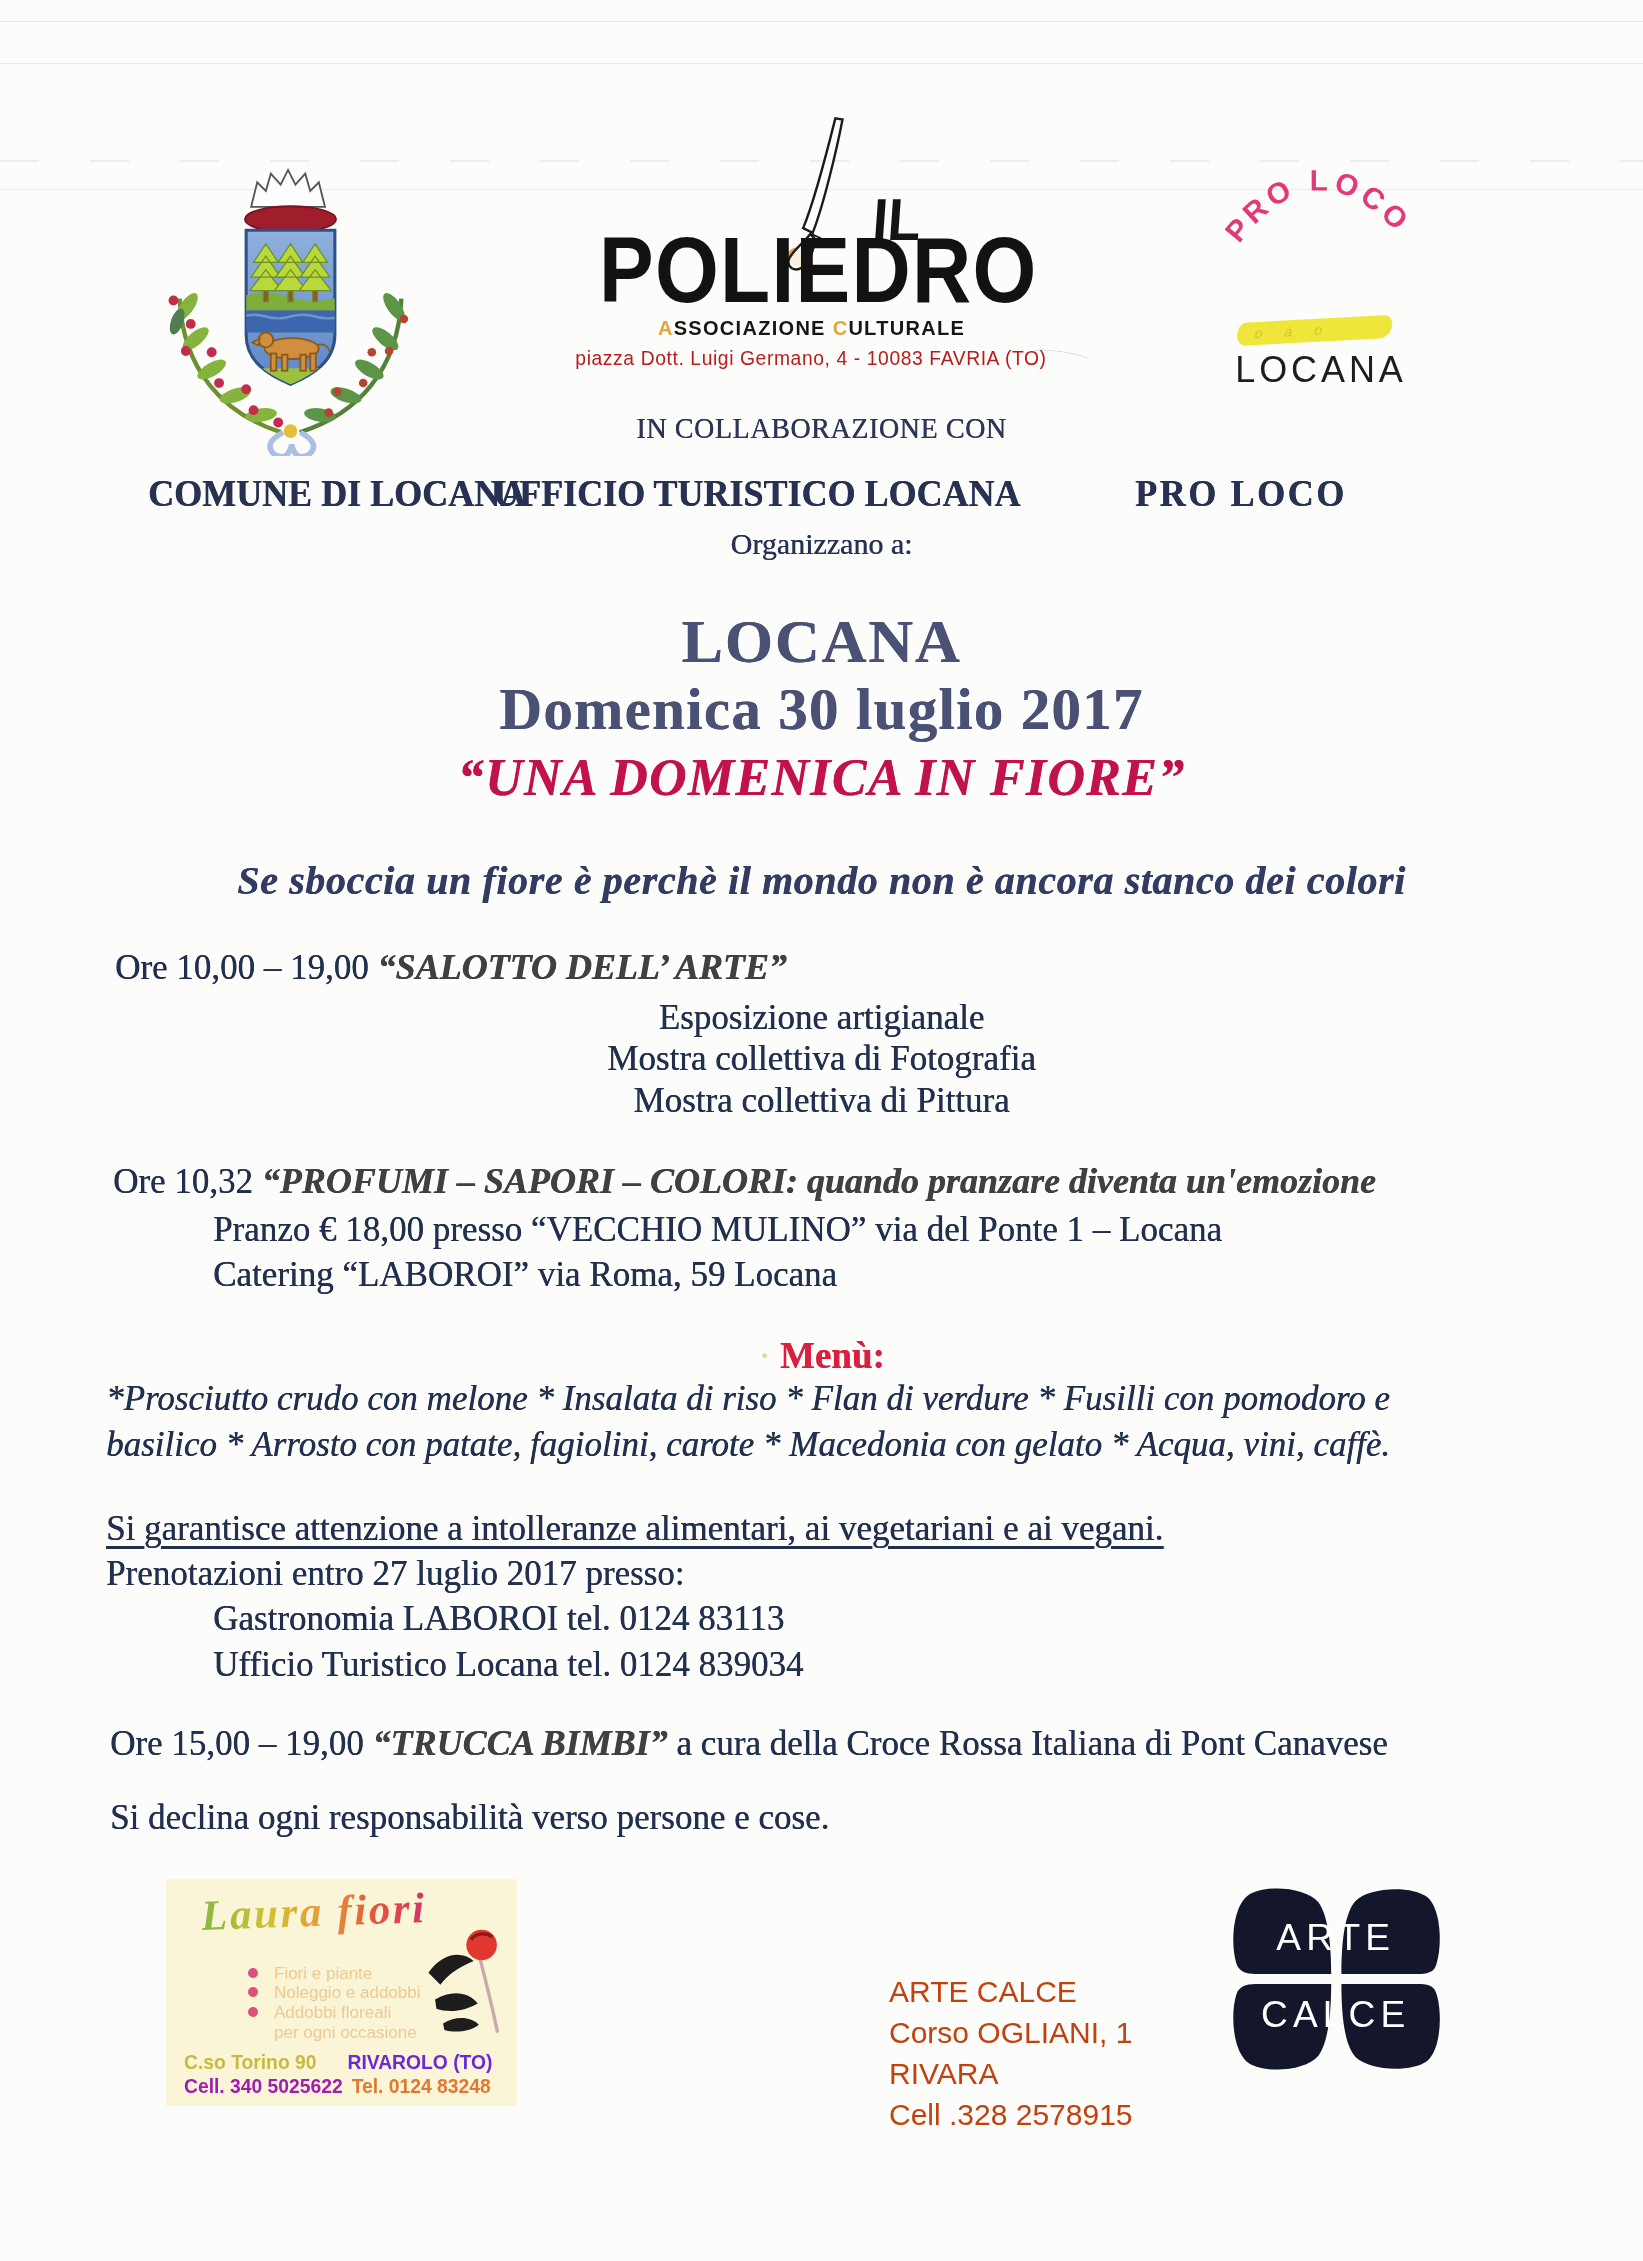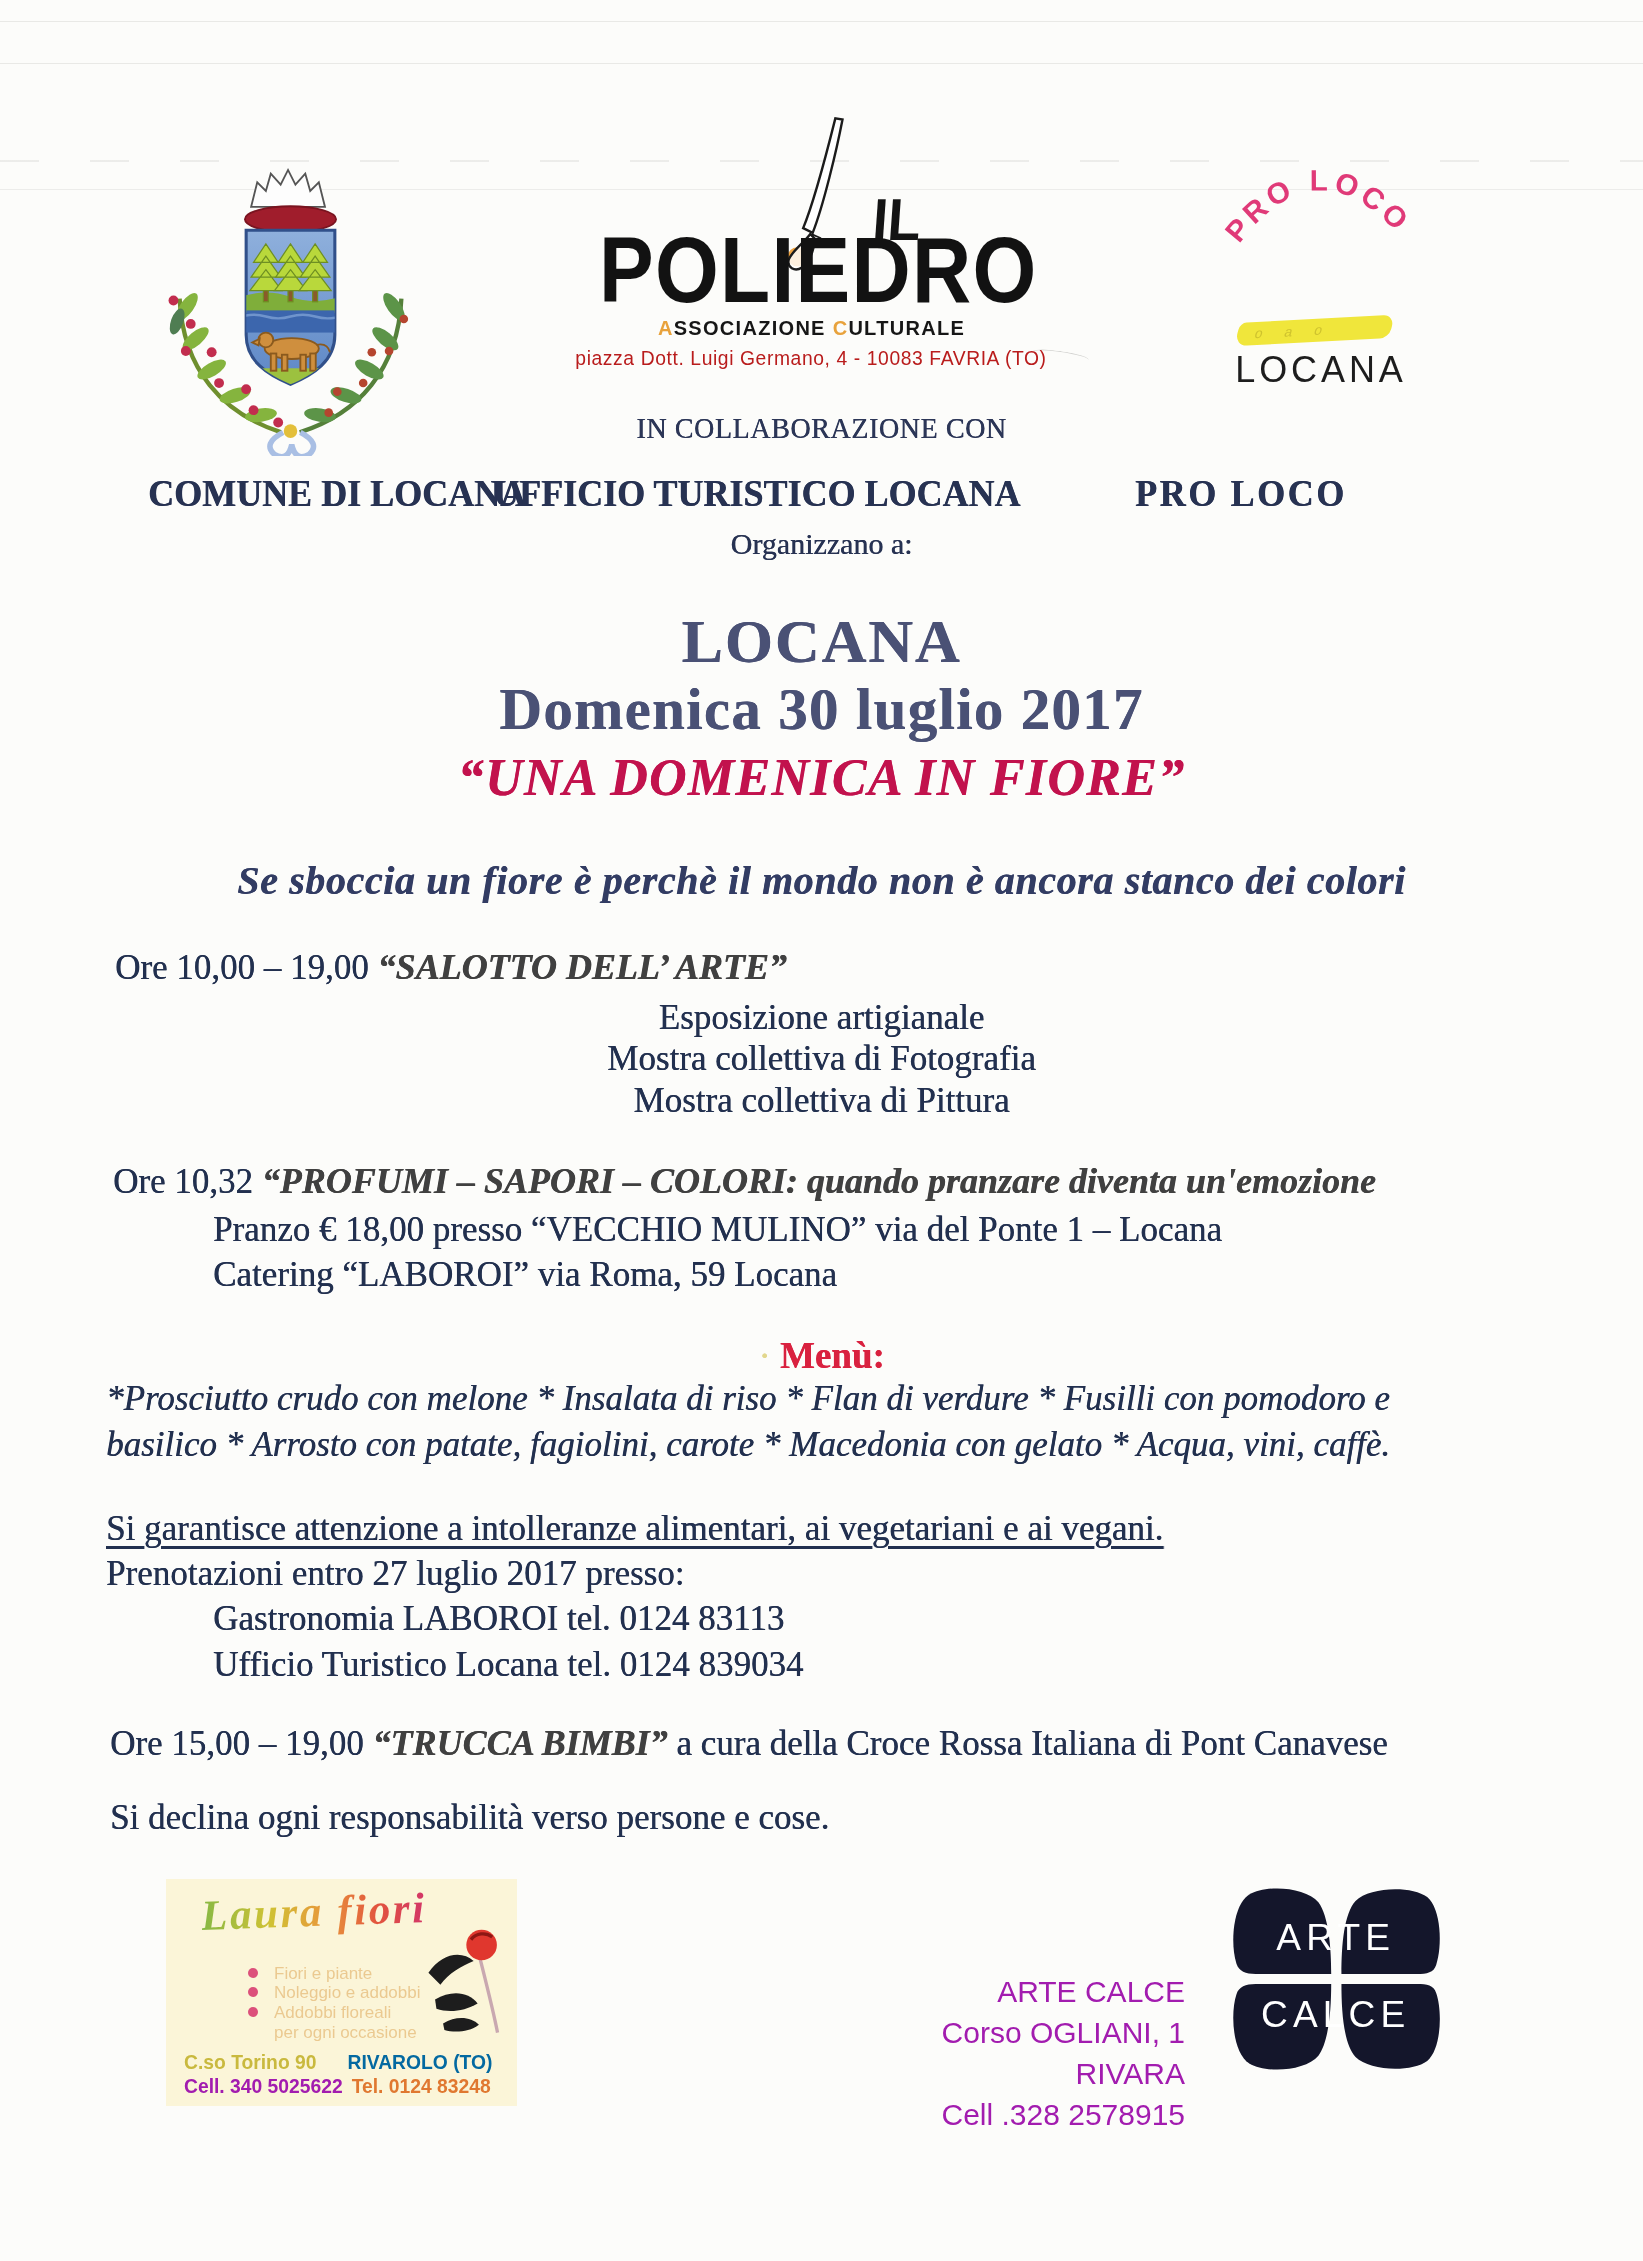--- a/index.html
+++ b/index.html
@@ -71,27 +71,27 @@
     .laura .script{background:linear-gradient(90deg,#86b844 0%,#cfc234 30%,#e8973a 55%,#e2543e 78%,#d2356a 100%);
       -webkit-background-clip:text;background-clip:text;color:transparent;-webkit-text-fill-color:transparent;}
   }
   .laura .rose{position:absolute;right:11.6px;top:46px;}
   .laura .brow{position:absolute;left:82px;font-size:17px;color:rgba(214,148,58,.45);
       font-family:"Liberation Sans","DejaVu Sans",sans-serif;white-space:nowrap;}
   .laura .bdot{position:absolute;left:82px;width:10.3px;height:10.3px;border-radius:50%;background:#d6336b;opacity:.85;}
   .laura .indent{left:108px;}
   .laura .addr{position:absolute;left:18px;top:173px;font-size:19.3px;font-weight:bold;white-space:nowrap;
       font-family:"Liberation Sans","DejaVu Sans",sans-serif;}
-  .laura .addr .g{color:#c9b93e;} .laura .addr .o{color:#0369a1;margin-left:31px;}
+  .laura .addr .g{color:#c9b93e;} .laura .addr .o{color:#6d28d9;margin-left:31px;}
   .laura .phone{position:absolute;left:18px;top:197px;font-size:19.3px;font-weight:bold;white-space:nowrap;
       font-family:"Liberation Sans","DejaVu Sans",sans-serif;}
   .laura .phone .g{color:#a21caf;} .laura .phone .o{color:#e07830;margin-left:9px;}
   
-  .ac-text{left:889px;top:1971px;width:296px;text-align:right;font-family:"Liberation Sans","DejaVu Sans",sans-serif;
-      font-size:30px;color:#a21caf;line-height:41px;white-space:nowrap;}
+  .ac-text{left:889px;top:1971px;width:296px;text-align:left;font-family:"Liberation Sans","DejaVu Sans",sans-serif;
+      font-size:30px;color:#c2410c;line-height:41px;white-space:nowrap;}
   .ac-logo{left:1228px;top:1883px;}
   .ac-logo text{font-family:"Liberation Sans","DejaVu Sans",sans-serif;letter-spacing:8px;font-size:58px;fill:#fff;}
 </style>
 </head>
 <body>
 
 <div id="page">
 
   <div class="scanline" style="top:20.6px"></div>
   <div class="scanline" style="top:63px"></div>

